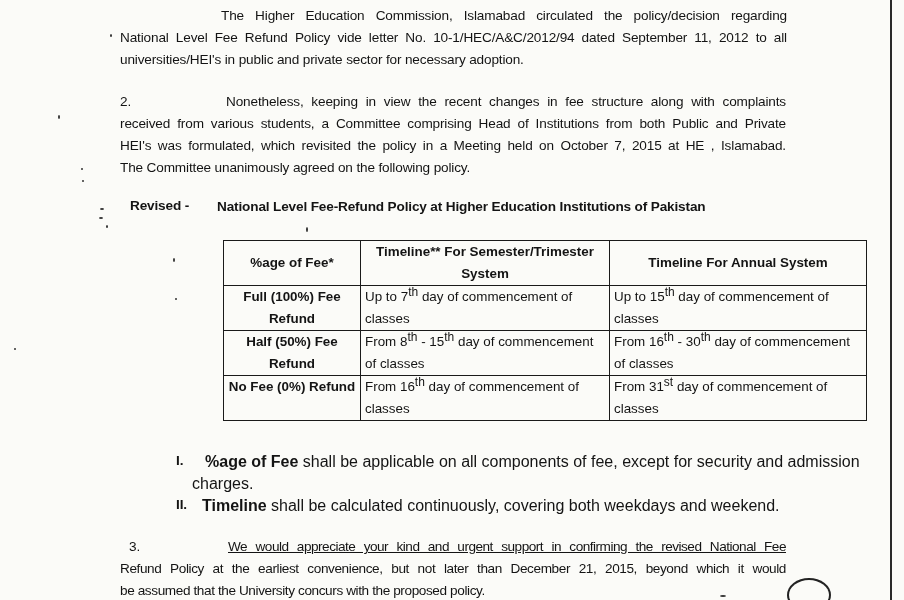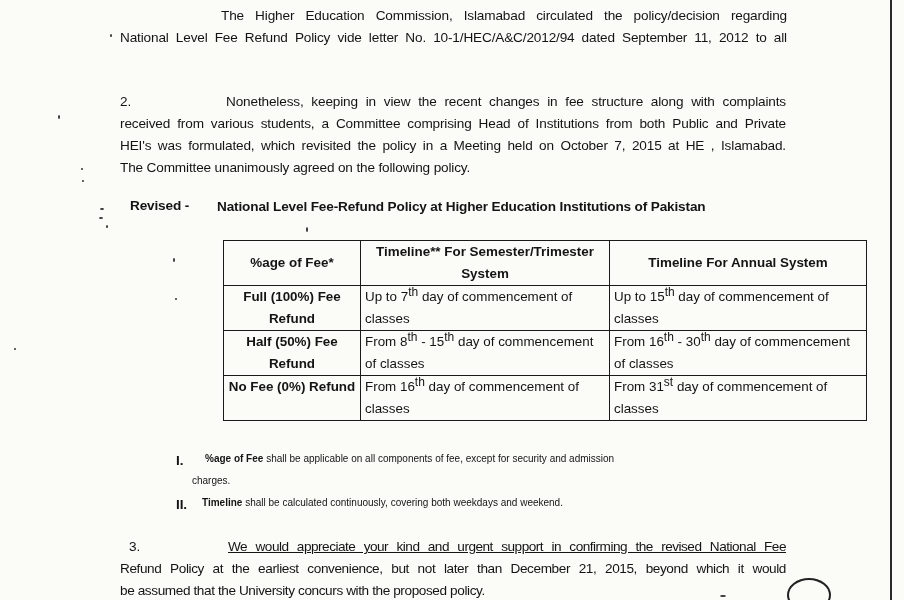--- a/index.html
+++ b/index.html
@@ -25,34 +25,35 @@
       border-collapse: collapse; font-size: 13.4px;
     }
     table.policy td, table.policy th {
       border: 1.6px solid #1a1a1a; padding: 0 4px; line-height: 22px; vertical-align: top;
     }
     table.policy th { font-weight: bold; text-align: center; vertical-align: middle; }
     table.policy td.c1 { font-weight: bold; text-align: center; width: 128px; }
     table.policy td.c2 { width: 240px; }
     table.policy td.c3 { }
     sup { font-size: 12px; vertical-align: 5px; line-height: 0; }
-    .list-item { position: absolute; font-size: 10px; white-space: nowrap; }
+    .list-item { position: absolute; font-size: 16px; white-space: nowrap; }
     .roman { position: absolute; font-weight: bold; }
     .circle {
       position: absolute; left: 787px; top: 578px; width: 40px; height: 30px;
       border: 2px solid #222; border-radius: 50%; border-bottom-color: transparent;
     }
   </style>
 </head>
 <body>
 
 <div class="page">
 
   <div class="line just" style="left:221px; top:8px; width:566px;">The Higher Education Commission, Islamabad circulated the policy/decision regarding</div>
   <div class="line just" style="left:120px; top:30px; width:667px;">National Level Fee Refund Policy vide letter No. 10-1/HEC/A&amp;C/2012/94 dated September 11, 2012 to all</div>
+  <div class="line" style="left:120px; top:52px;">universities/HEI's in public and private sector for necessary adoption.</div>
 
   <div class="line" style="left:120px; top:94px;">2.</div>
   <div class="line just" style="left:226px; top:94px; width:560px;">Nonetheless, keeping in view the recent changes in fee structure along with complaints</div>
   <div class="line just" style="left:120px; top:116px; width:666px;">received from various students, a Committee comprising Head of Institutions from both Public and Private</div>
   <div class="line just" style="left:120px; top:138px; width:666px;">HEI's was formulated, which revisited the policy in a Meeting held on October 7, 2015 at HE , Islamabad.</div>
   <div class="line" style="left:120px; top:160px;">The Committee unanimously agreed on the following policy.</div>
 
   <div class="line bold" style="left:130px; top:198px;">Revised -</div>
   <div class="line bold" style="left:217px; top:199px;">National Level Fee-Refund Policy at Higher Education Institutions of Pakistan</div>
 

